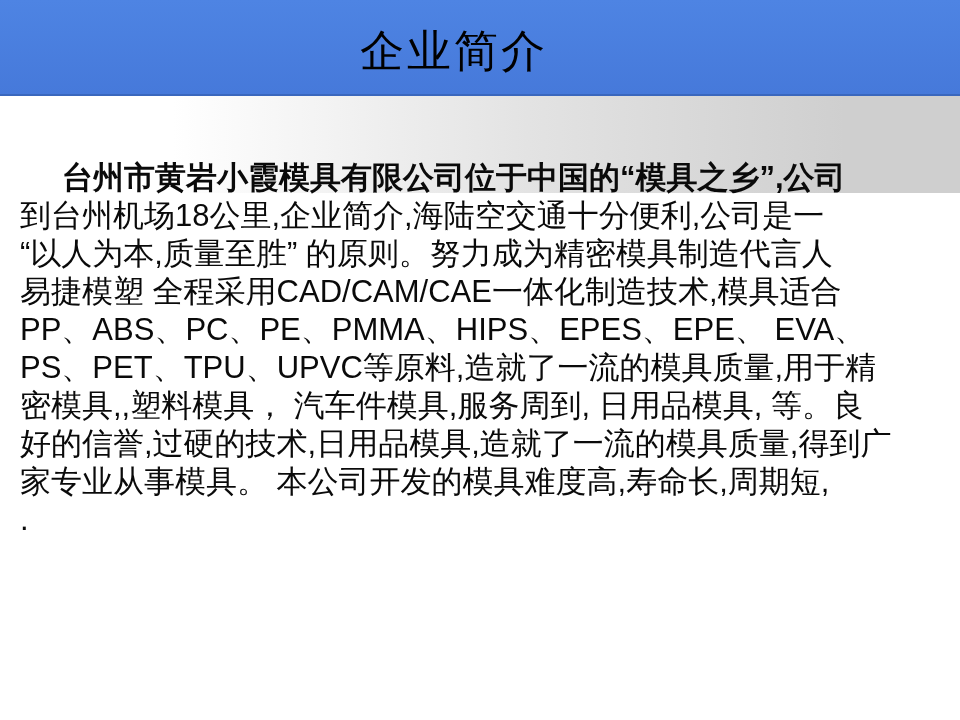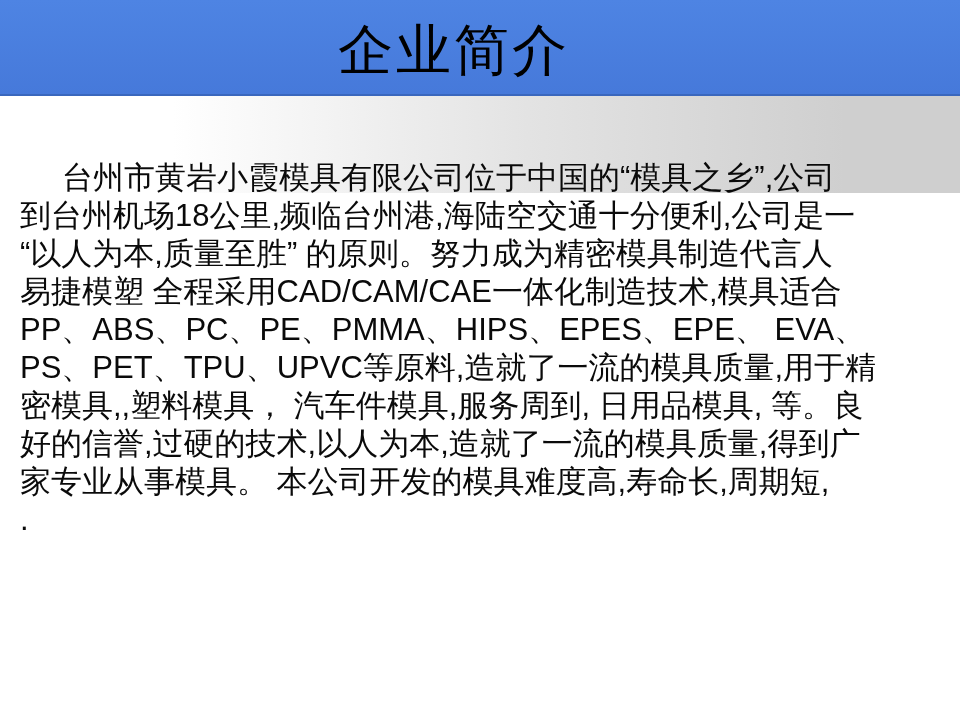--- a/index.html
+++ b/index.html
@@ -23,21 +23,21 @@
     width: 960px;
     height: 94px;
     background: linear-gradient(180deg, #4e84e3 0%, #4679da 100%);
     border-bottom: 2px solid #3a67bd;
     display: flex;
     align-items: center;
     justify-content: center;
   }
   .slide-title {
     font-family: Liberation Sans, sans-serif;
-    font-size: 55px;
+    font-size: 44px;
     color: #000000;
     letter-spacing: 3px;
     transform: translateX(-26px);
     padding-top: 8px;
     white-space: nowrap;
   }
   
   .shade-band {
     position: absolute;
     top: 96px;
@@ -56,39 +56,40 @@
     line-height: 38px;
     color: #0a0a0a;
     z-index: 2;
   }
   .body-line {
     white-space: pre-wrap;
     min-height: 38px;
   }
   .body-line:first-child {
     text-indent: 42px;
+    font-weight: bold;
   }
 </style>
 </head>
 <body>
 
 <div class="slide">
 
   <div class="title-bar">
     <div class="slide-title">企业简介</div>
   </div>
 
   <div class="shade-band"></div>
 
   <div class="body-text">
       <div class="body-line">台州市黄岩小霞模具有限公司位于中国的“模具之乡”,公司</div>
-      <div class="body-line">到台州机场18公里,频临台州港,海陆空交通十分便利,公司是一</div>
+      <div class="body-line">到台州机场18公里,企业简介,海陆空交通十分便利,公司是一</div>
       <div class="body-line">“以人为本,质量至胜” 的原则。努力成为精密模具制造代言人</div>
       <div class="body-line">易捷模塑 全程采用CAD/CAM/CAE一体化制造技术,模具适合</div>
       <div class="body-line">PP、ABS、PC、PE、PMMA、HIPS、EPES、EPE、 EVA、</div>
       <div class="body-line">PS、PET、TPU、UPVC等原料,造就了一流的模具质量,用于精</div>
       <div class="body-line">密模具,,塑料模具， 汽车件模具,服务周到, 日用品模具, 等。良</div>
-      <div class="body-line">好的信誉,过硬的技术,以人为本,造就了一流的模具质量,得到广</div>
+      <div class="body-line">好的信誉,过硬的技术,日用品模具,造就了一流的模具质量,得到广</div>
       <div class="body-line">家专业从事模具。 本公司开发的模具难度高,寿命长,周期短,</div>
       <div class="body-line">.</div>
     </div>
 
 </div>
 
 </body></html>

